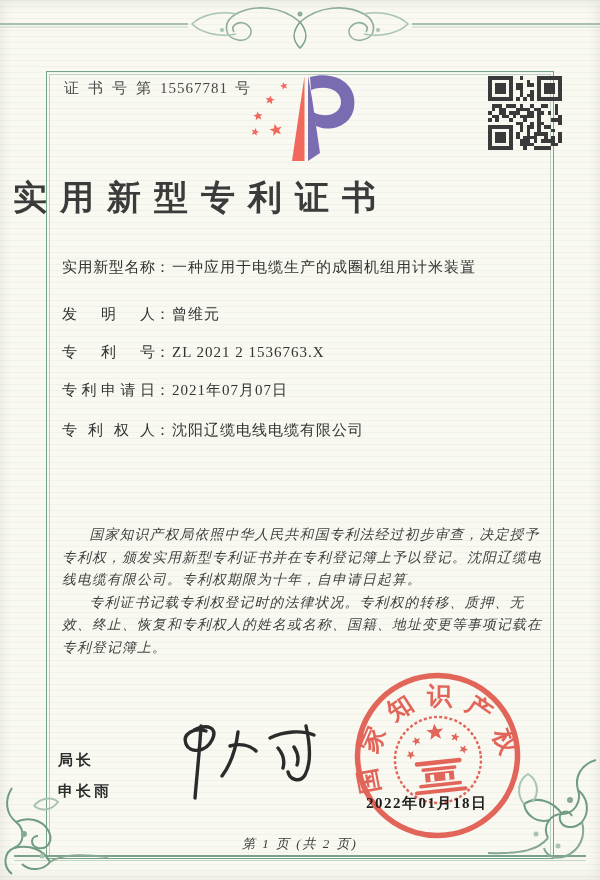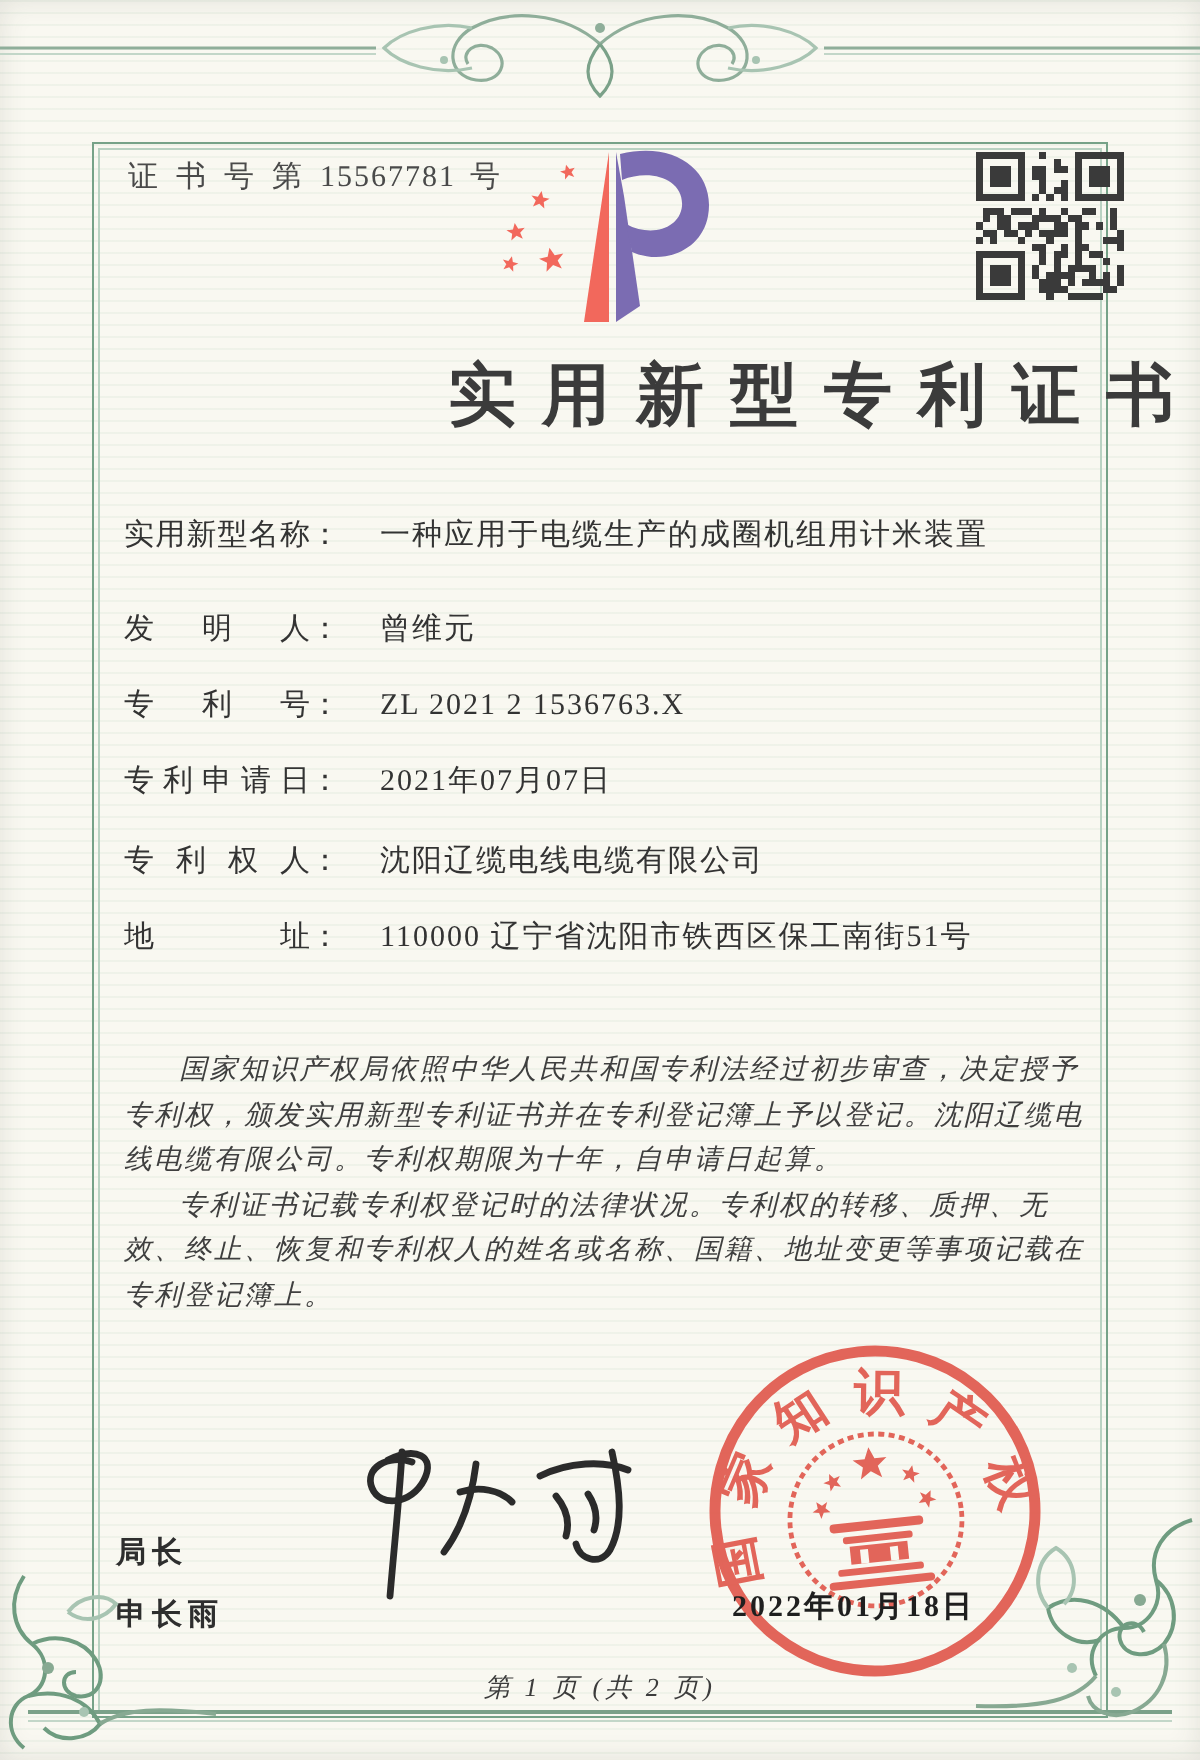--- a/index.html
+++ b/index.html
@@ -18,41 +18,41 @@
     left:46px; top:71px; width:506px; height:786px;
     border:1.5px solid #76a288;
     outline:1px solid #b9d2c2; outline-offset:-4px;
     pointer-events:none;
   }
   .cert-no{ left:64px; top:79px; font-size:15px; color:#4a4a4a; white-space:nowrap;}
   .cert-no .sp{ letter-spacing:9px; }
   .cert-no .num{ letter-spacing:1px;margin-top:12px; }
   .cert-no .suf{ margin-left:7px; }
   .title{
-    left:0; top:175px; width:100%; text-align:right;
+    left:0; top:175px; width:100%; text-align:left;
     font-size:34px; font-weight:600; letter-spacing:13px; text-indent:13px;
     color:#3b3b3b;
   }
   .field-row{ left:62px; font-size:15px; white-space:nowrap; color:#333;}
   .flabel{
     display:inline-block; width:93px; vertical-align:bottom;
     text-align:justify; text-align-last:justify; -moz-text-align-last:justify;
     text-justify:inter-character;
   }
-  .fvalue{ margin-left:20px; letter-spacing:1px;}
+  .fvalue{ margin-left:2px; letter-spacing:1px;}
   .fgroup2{ position:absolute; left:256px; top:0;}
   .flabel2{
     display:inline-block; width:93px; vertical-align:bottom;
     text-align:justify; text-align-last:justify; text-justify:inter-character;
   }
   .paras{ left:62px; top:524px; width:484px; font-size:13.8px; line-height:22.5px;
     font-style:italic; letter-spacing:1.2px; color:#3f3f3f;}
   .paras p{ margin:0; text-indent:2em;}
   .signatory{ left:58px; top:744px; font-family:"Liberation Sans","DejaVu Sans",sans-serif;
-    font-size:15px; font-weight:600; letter-spacing:3px; line-height:31px; color:#2e2e2e;margin-top:17px;}
+    font-size:15px; font-weight:600; letter-spacing:3px; line-height:31px; color:#2e2e2e;}
   .seal-date{ left:366px; top:794px; font-size:15px; font-weight:700; letter-spacing:1.5px;
     color:#1f1f1f; z-index:6;}
   .footer{ left:0; top:835px; width:100%; text-align:center; font-size:13px;
     letter-spacing:2px; color:#3c3c3c;font-style:italic;}
   .bottom-rule{ left:14px; top:855px; width:572px; height:3px;
     border-top:2px solid #7ba189; border-bottom:1px solid #c2d6c8;}
   svg{display:block;}
   .seal-wrap{ left:350px; top:668px; z-index:5; opacity:.9; transform:rotate(-6deg);}
 </style>
 </head>
@@ -338,23 +338,20 @@
   </div>
   <div class="abs field-row" style="top:343px;">
     <span class="flabel">专利号</span><span>：</span><span class="fvalue">ZL 2021 2 1536763.X</span>
   </div>
   <div class="abs field-row" style="top:381px;font-family:Liberation Serif, serif;">
     <span class="flabel">专利申请日</span><span>：</span><span class="fvalue">2021年07月07日</span>
   </div>
   <div class="abs field-row" style="top:421px;">
     <span class="flabel">专利权人</span><span>：</span><span class="fvalue">沈阳辽缆电线电缆有限公司</span>
   </div>
-  <div class="abs field-row" style="top:459px;">
-    <span class="flabel">地址</span><span>：</span><span class="fvalue">110000 辽宁省沈阳市铁西区保工南街51号</span>
-  </div>
 
   <div class="abs paras">
     <p>国家知识产权局依照中华人民共和国专利法经过初步审查，决定授予专利权，颁发实用新型专利证书并在专利登记簿上予以登记。沈阳辽缆电线电缆有限公司。专利权期限为十年，自申请日起算。</p>
     <p>专利证书记载专利权登记时的法律状况。专利权的转移、质押、无效、终止、恢复和专利权人的姓名或名称、国籍、地址变更等事项记载在专利登记簿上。</p>
   </div>
 
   <div class="abs signatory">
     <div>局长</div>
     <div>申长雨</div>
   </div>

